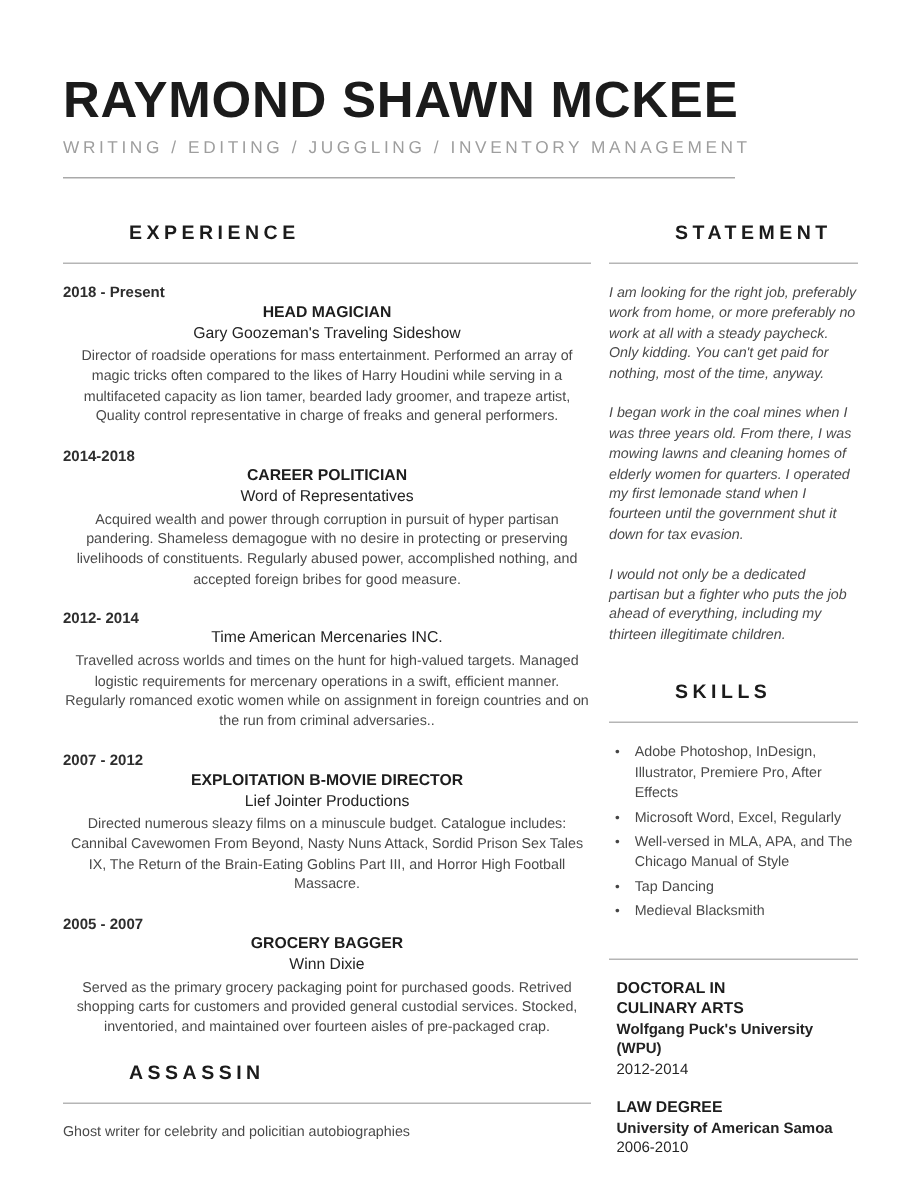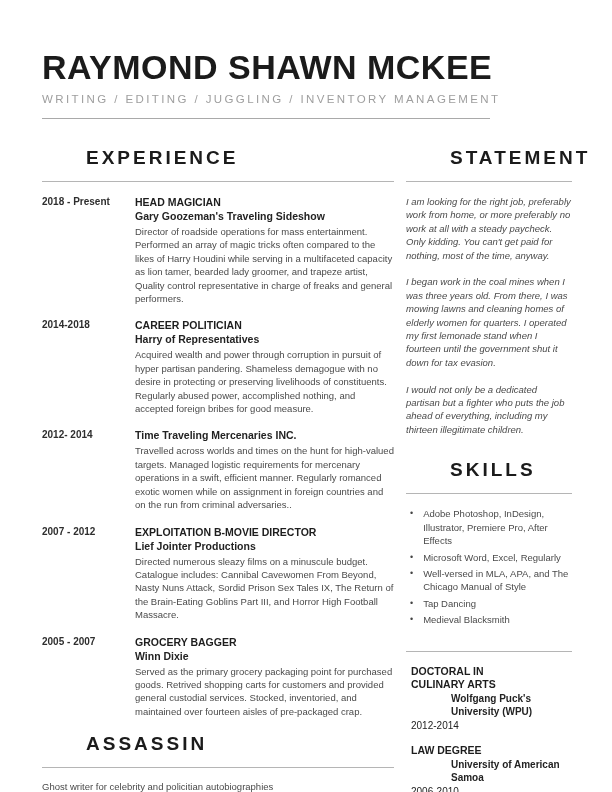--- a/index.html
+++ b/index.html
@@ -9,45 +9,45 @@
   }
   
   .hdr { position:absolute; left:42px; top:50px; width:530px; }
   .name { margin:0; font-size:34px; line-height:1; font-weight:800; color:#1b1b1b; letter-spacing:0.5px; }
   .roles { margin-top:9px; font-size:11.5px; letter-spacing:2.4px; color:#9e9e9e; font-weight:400; }
   .hdr-rule { margin-top:13px; width:448px; border-top:1px solid #a9a9a9; }
   
   .col-left  { position:absolute; left:42px;  top:148px; width:352px; }
   .col-right { position:absolute; left:406px; top:148px; width:166px; }
   
-  .sec-h { margin:0 0 14px 0; font-size:19px; line-height:1; font-weight:800; letter-spacing:3px; color:#1b1b1b;padding-left:44px; }
+  .sec-h { margin:0 0 14px 0; font-size:13px; line-height:1; font-weight:800; letter-spacing:3px; color:#1b1b1b;padding-left:44px; }
   .rule { border-top:1px solid #b5b5b5; margin:0 0 13px 0; }
   
-  .xp { display:flex; margin-bottom:13px; }
+  .xp { display:flex; margin-bottom:13px;flex-direction:column; }
   .xp-dates { flex:none; width:93px; font-size:10px; font-weight:700; color:#2e2e2e; padding-top:1px; }
-  .xp-body { flex:1; }
+  .xp-body { flex:1;text-align:center; }
   .xp-title { font-size:10.5px; font-weight:800; color:#1d1d1d; line-height:14px; }
-  .xp-org   { font-size:10.5px; font-weight:700; color:#232323; line-height:14px; }
+  .xp-org   { font-size:10.5px; font-weight:400; color:#232323; line-height:14px; }
   .xp-desc  { font-size:9.5px; line-height:13.4px; color:#4a4a4a; margin-top:2px; }
   
   .writing { margin-top:16px; }
   .writing-item { font-size:9.5px; color:#4a4a4a; margin-bottom:16.5px; }
   
   .stmt-p { margin:0 0 13.4px 0; font-size:9.5px; line-height:13.4px; color:#4a4a4a;font-style:italic; }
   
   .skills { margin-top:24px; }
   .skills-list { margin:10px 0 0 0; padding:0; list-style:none; }
   .skill { display:flex; gap:10px; padding-left:4px; margin-bottom:3px;
            font-size:9.5px; line-height:13.4px; color:#4a4a4a; }
   .bullet { flex:none; font-size:9px; color:#444444; }
   
   .edu-sec { margin-top:24px; }
   .edu { padding-left:5px; margin-top:8px; margin-bottom:12px; }
   .edu-degree { font-size:10.5px; font-weight:800; color:#1d1d1d; line-height:13.5px; white-space:pre-line; }
-  .edu-school { font-size:10px; font-weight:700; color:#232323; line-height:13.5px;margin-left:40px; }
+  .edu-school { font-size:10px; font-weight:700; color:#232323; line-height:13.5px; }
   .edu-years  { font-size:10px; font-weight:400; color:#232323; line-height:13.5px; }
 </style>
 </head>
 <body>
 
 <div class="page">
 
   <div class="hdr">
     <h1 class="name">RAYMOND SHAWN MCKEE</h1>
     <div class="roles">WRITING / EDITING / JUGGLING / INVENTORY MANAGEMENT</div>
@@ -66,29 +66,29 @@
           <div class="xp-title">HEAD MAGICIAN</div>
           <div class="xp-org">Gary Goozeman's Traveling Sideshow</div>
           <div class="xp-desc">Director of roadside operations for mass entertainment. Performed an array of magic tricks often compared to the likes of Harry Houdini while serving in a multifaceted capacity as lion tamer, bearded lady groomer, and trapeze artist, Quality control representative in charge of freaks and general performers.</div>
         </div>
       </div>
 
       <div class="xp">
         <div class="xp-dates">2014-2018</div>
         <div class="xp-body">
           <div class="xp-title">CAREER POLITICIAN</div>
-          <div class="xp-org">Harry of Representatives</div>
+          <div class="xp-org">Word of Representatives</div>
           <div class="xp-desc">Acquired wealth and power through corruption in pursuit of hyper partisan pandering. Shameless demagogue with no desire in protecting or preserving livelihoods of constituents. Regularly abused power, accomplished nothing, and accepted foreign bribes for good measure.</div>
         </div>
       </div>
 
       <div class="xp">
         <div class="xp-dates">2012- 2014</div>
         <div class="xp-body">
-          <div class="xp-org">Time Traveling Mercenaries INC.</div>
+          <div class="xp-org">Time American Mercenaries INC.</div>
           <div class="xp-desc">Travelled across worlds and times on the hunt for high-valued targets. Managed logistic requirements for mercenary operations in a swift, efficient manner. Regularly romanced exotic women while on assignment in foreign countries and on the run from criminal adversaries..</div>
         </div>
       </div>
 
       <div class="xp">
         <div class="xp-dates">2007 - 2012</div>
         <div class="xp-body">
           <div class="xp-title">EXPLOITATION B-MOVIE DIRECTOR</div>
           <div class="xp-org">Lief Jointer Productions</div>
           <div class="xp-desc">Directed numerous sleazy films on a minuscule budget. Catalogue includes: Cannibal Cavewomen From Beyond, Nasty Nuns Attack, Sordid Prison Sex Tales IX, The Return of the Brain-Eating Goblins Part III, and Horror High Football Massacre.</div>

